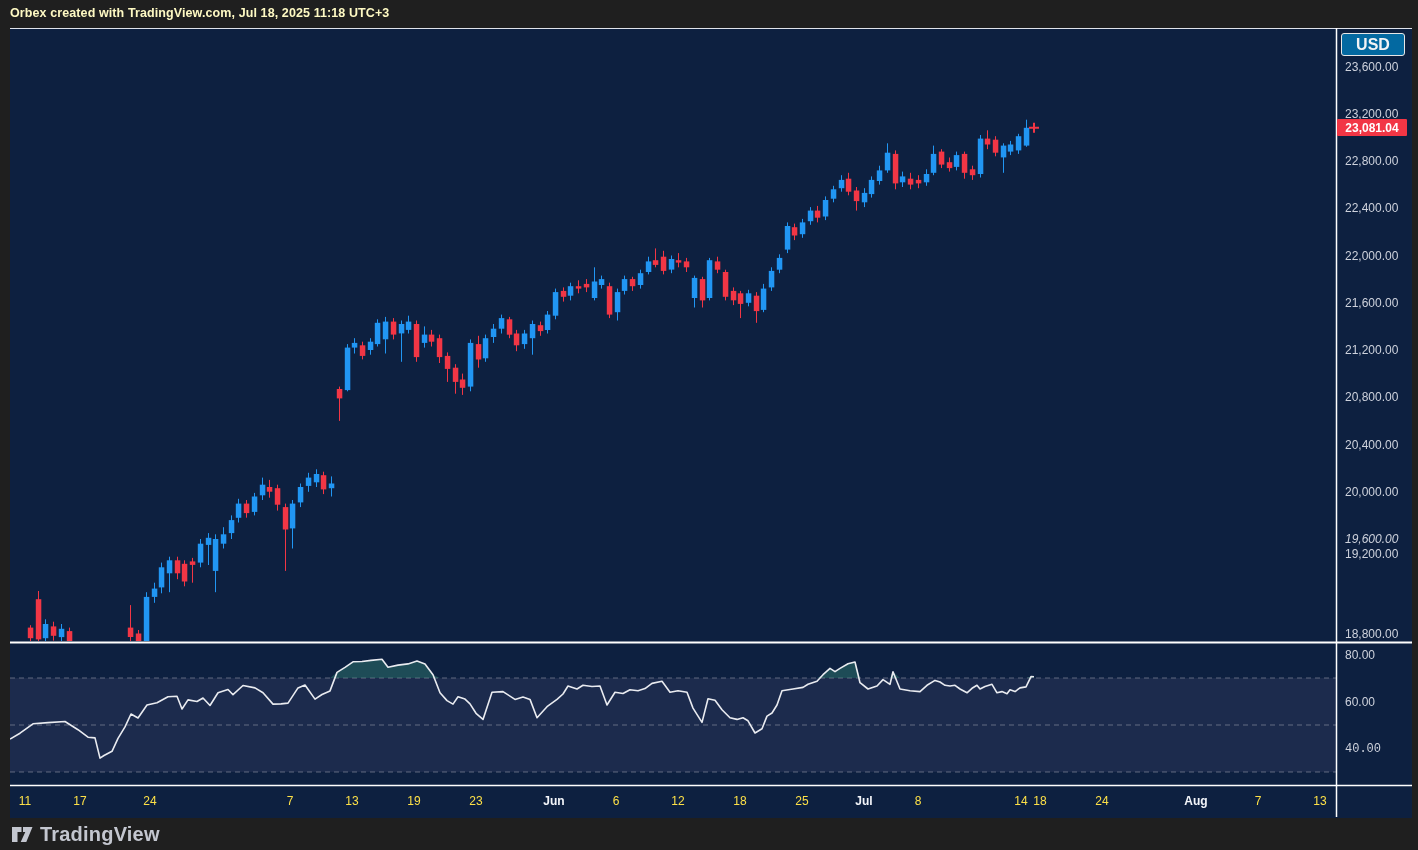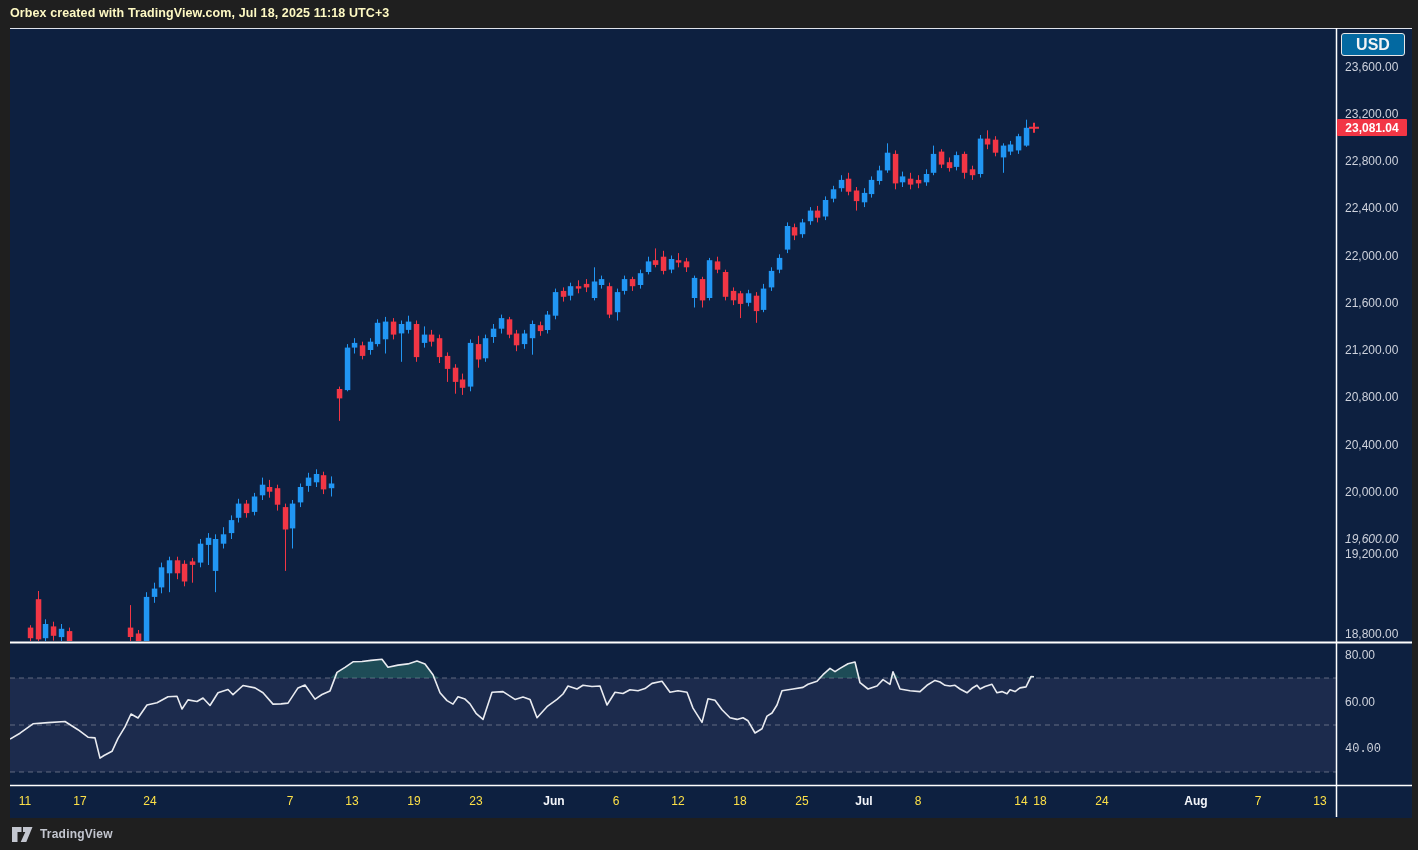--- a/index.html
+++ b/index.html
@@ -14,21 +14,21 @@
   .time-tick{position:absolute;top:794px;transform:translateX(-50%);color:#fde047;font-size:12px;line-height:14px;white-space:nowrap;}
   .time-tick.month{color:#f3f5f9;font-weight:700;}
   .usd-btn{position:absolute;left:1341px;top:33px;width:62px;height:21px;background:#0369a1;
            border:1px solid #e7e7e7;border-radius:3px;color:#f2f3f5;font-size:16px;font-weight:700;
            display:flex;align-items:center;justify-content:center;cursor:pointer;}
   .price-badge{position:absolute;left:1337px;width:70px;height:17px;color:#ffffff;font-size:12px;
            font-weight:700;display:flex;align-items:center;justify-content:center;border-radius:1px;}
   .bottombar{position:absolute;left:0;top:818px;width:100%;height:32px;background:#1f1f1f;
            display:flex;align-items:center;}
   .tv-logo{margin-left:12px;display:flex;align-items:center;gap:7px;cursor:pointer;}
-  .tv-wordmark{color:#c3c6cf;font-size:12px;font-weight:700;letter-spacing:.2px;}
+  .tv-wordmark{color:#c3c6cf;font-size:20px;font-weight:700;letter-spacing:.2px;}
 </style>
 </head>
 <body>
 
 <div class="stage">
 
   <div class="topbar">
     <span class="attribution">Orbex created with TradingView.com, Jul 18, 2025 11:18 UTC+3</span>
   </div>
 

